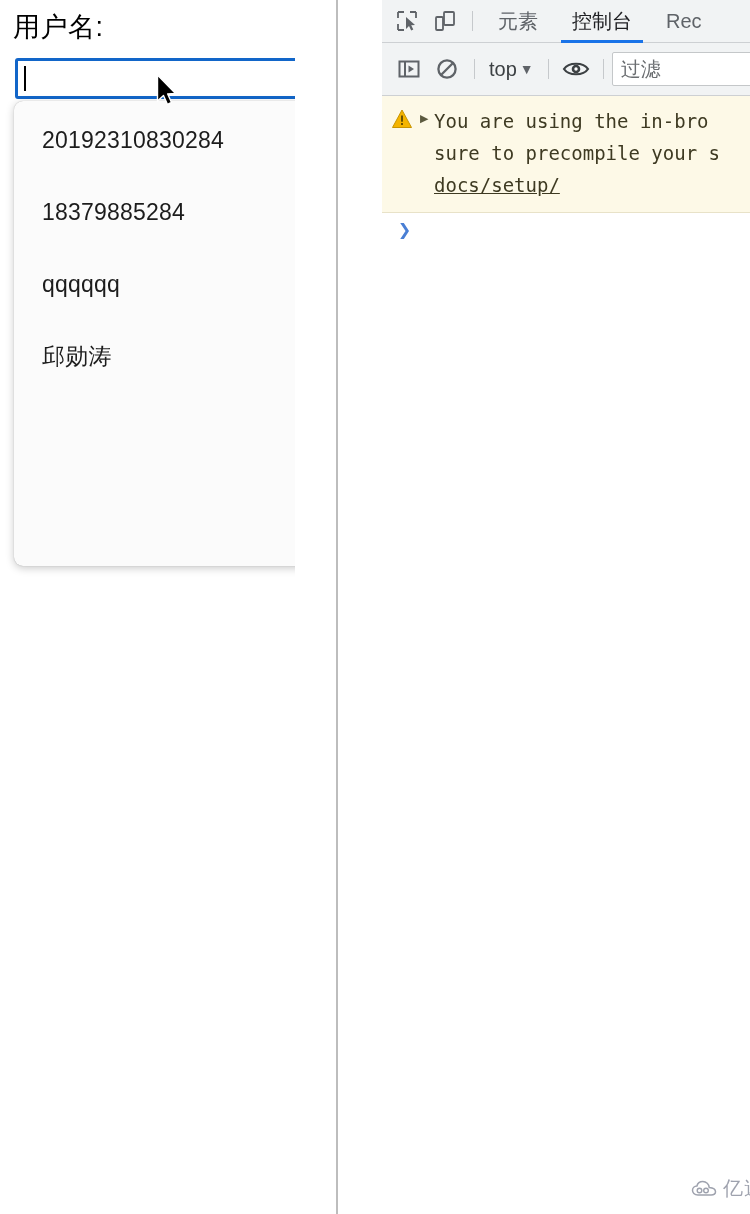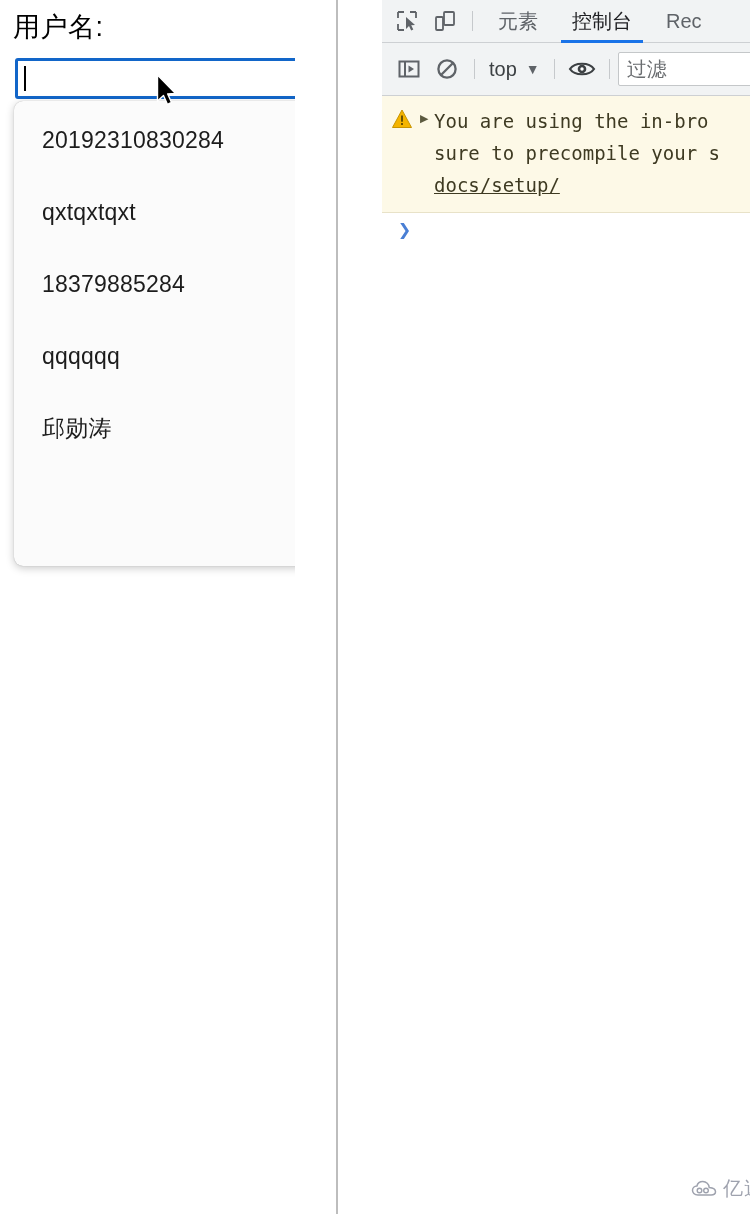--- a/index.html
+++ b/index.html
@@ -177,21 +177,21 @@
     background: #f1f3f4;
     border-bottom: 1px solid #cdd0d3;
     display: flex;
     align-items: center;
   }
   #console-toolbar .dt-icon-btn:first-child { margin-left: 8px; }
 
   #context-selector {
     display: flex;
     align-items: center;
-    gap: 9px;
+    gap: 3px;
     padding: 0 6px;
     font-size: 20px;
     color: #3c4043;
     flex: 0 0 auto;
   }
 
   #filter-input {
     height: 34px;
     width: 162px;
     border: 1px solid #c4c7c9;
@@ -295,23 +295,20 @@
 
     <input id="username-input" type="text" value="" style="">
 
     <div id="caret"></div>
 
     <div id="autofill-dropdown">
       <div class="autofill-item">
         <span>20192310830284</span>
       </div>
       <div class="autofill-item">
-        <span>qxtqxtqxt</span>
-      </div>
-      <div class="autofill-item">
         <span>18379885284</span>
       </div>
       <div class="autofill-item">
         <span>qqqqqq</span>
       </div>
       <div class="autofill-item">
         <span>邱勋涛</span>
       </div>
     </div>
 

